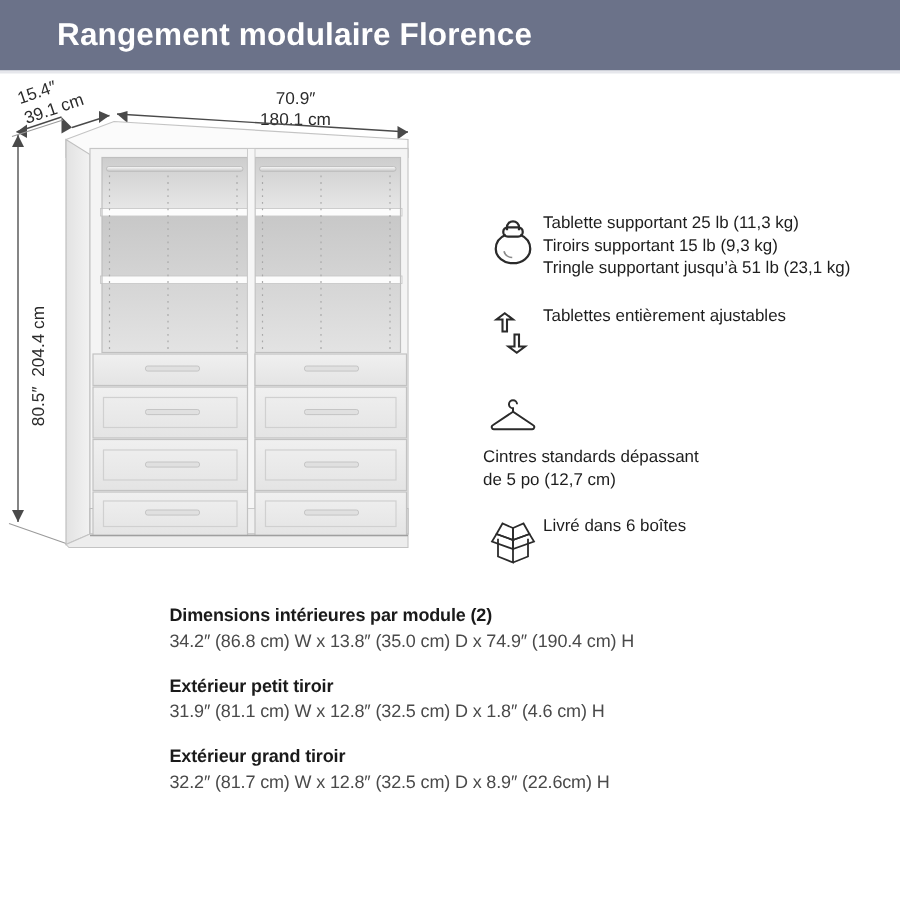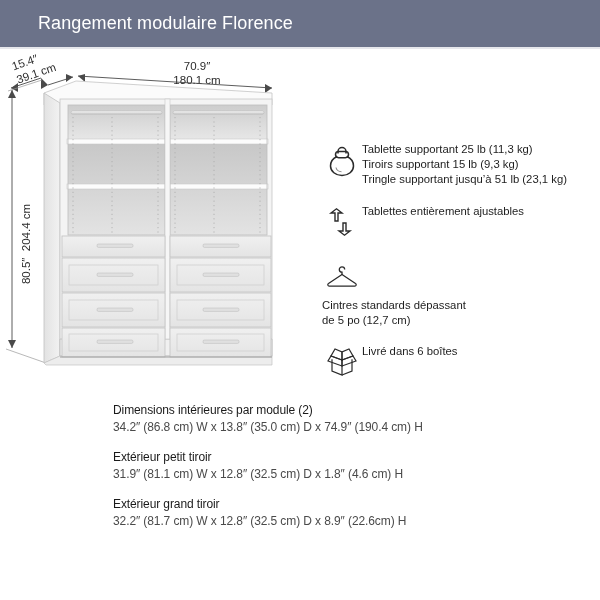--- a/index.html
+++ b/index.html
@@ -13,22 +13,22 @@
 
   
   .header {
     position: absolute; left: 0; top: 0;
     width: 600px; height: 47px;
     background: #6b7289;
     display: flex; align-items: center;
   }
   .header-title {
     color: #ffffff;
-    font-size: 18px;
-    font-weight: normal;
+    font-size: 21px;
+    font-weight: bold;
     letter-spacing: .1px;
     padding-left: 38px;
   }
   .header-rule {
     position:absolute; left:0; top:47px; width:600px; height:2px;
     background:#e6e7ec;
   }
 
   
   .illus { position: absolute; left: 0; top: 47px; width: 318px; height: 345px; }
@@ -67,21 +67,21 @@
   .feature-text {
     font-size: 11.3px; color: #1d1d1d; line-height: 15.2px;
     padding-top: 2px;
   }
   .feature-text div { white-space: nowrap; }
 
   
   .specs { position: absolute; left: 113px; top: 402px; width: 470px; }
   .spec-block { margin-bottom: 14px; }
   .spec-title {
-    font-size: 12px; font-weight: normal; color: #1a1a1a;
+    font-size: 12px; font-weight: bold; color: #1a1a1a;
     line-height: 16px; letter-spacing: -.1px;
   }
   .spec-value {
     font-size: 12px; color: #4a4a4a; line-height: 16px;
     letter-spacing: -.1px; margin-top: 1px;
   }
 </style>
 </head>
 <body>
 

